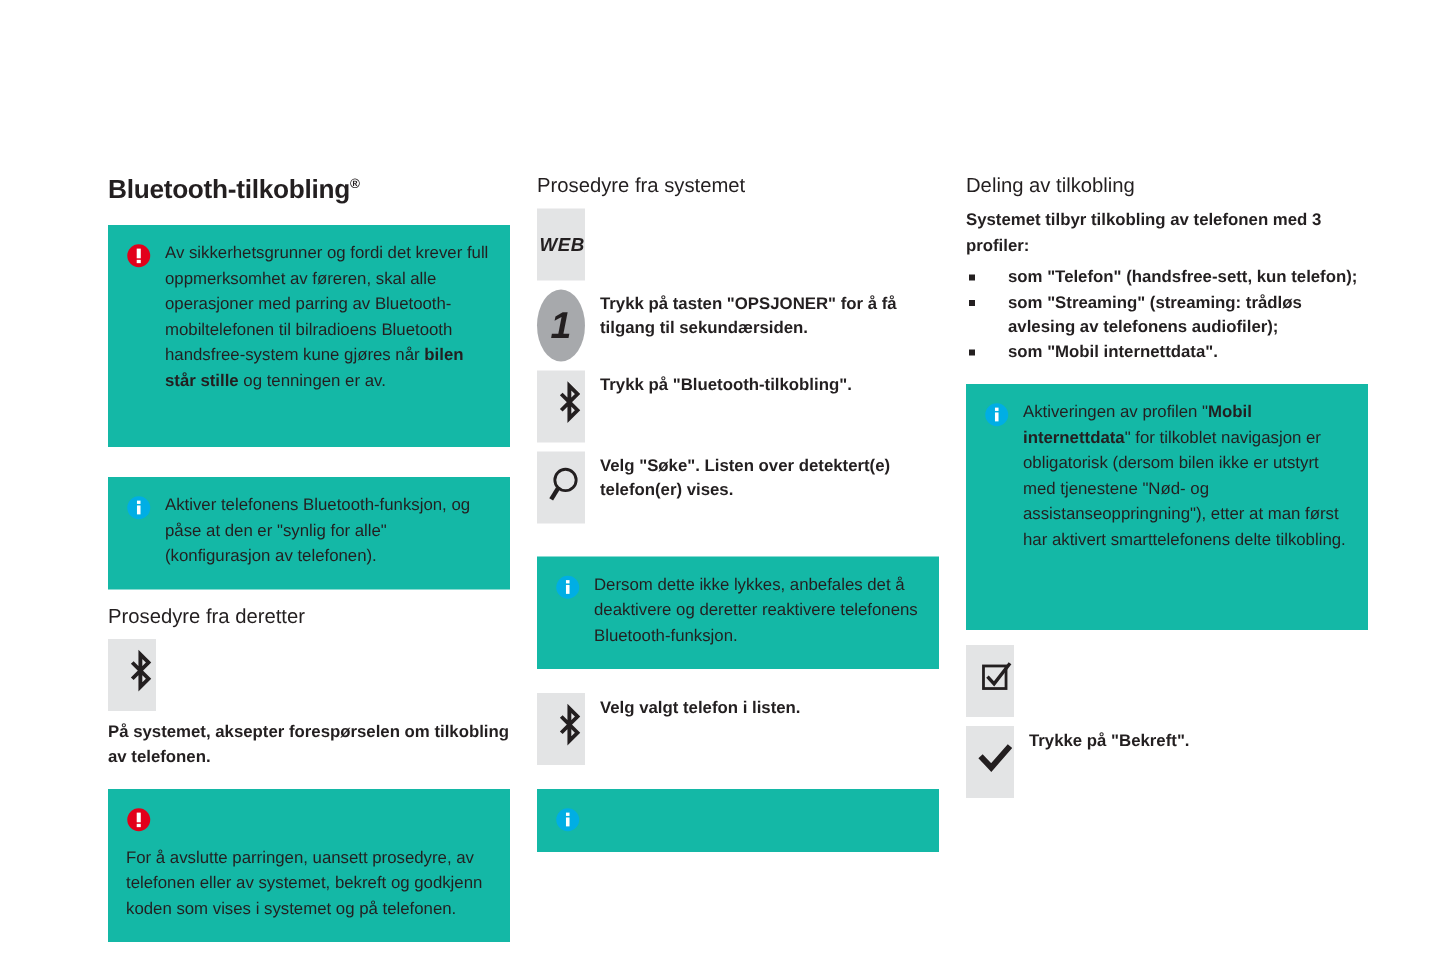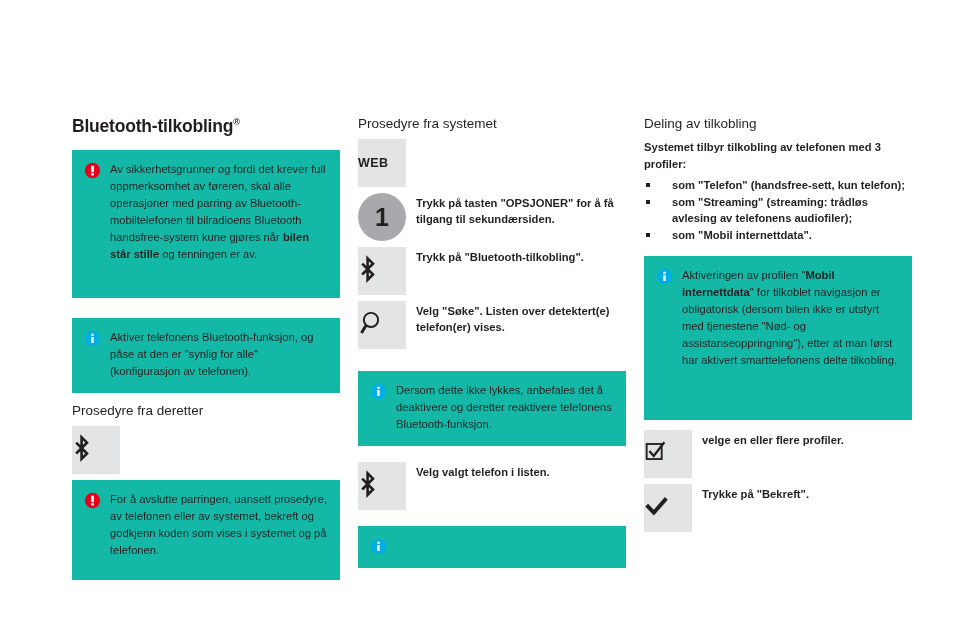--- a/index.html
+++ b/index.html
@@ -82,26 +82,27 @@
 
   
   .step {
     display: flex;
     align-items: flex-start;
     gap: 10px;
     margin-bottom: 6px;
   }
   .tile {
     flex: 0 0 auto;
-    width: 48px;
+    width: 32px;
     height: 48px;
     background: #e3e4e5;
     display: flex;
     align-items: center;
-    justify-content: flex-start;
+    justify-content: flex-end;
+    font-style: italic;
   }
   .tile.circle {
     background: transparent;
   }
   .tile .circ {
     width: 48px; height: 48px;
     border-radius: 50%;
     background: #a7a9ac;
     display: flex;
     align-items: center;
@@ -219,22 +220,23 @@
     <div class="step">
       <div class="tile">
         <span>
           <svg viewBox="0 0 24 34" width="20" height="29">
               <path d="M5 10 L18 23 L11.5 29.5 L11.5 3.5 L18 10 L5 23" fill="none" stroke="#231f20" stroke-width="3.1" stroke-linejoin="miter" stroke-linecap="butt"></path>
             </svg>
         </span>
       </div>
     </div>
 
-
-    <div class="callout" style="min-height:100px;">
+    <p class="body-bold">På systemet, aksepter forespørselen om tilkobling av telefonen.</p>
+
+    <div class="callout" style="min-height:100px;flex-direction:column;">
       <span class="ico-warn">
         <svg viewBox="0 0 20 20" width="17" height="17">
             <circle cx="10" cy="10" r="9" fill="#e2001a"></circle>
             <rect x="8.4" y="4.4" width="3.2" height="7.6" fill="#ffffff"></rect>
             <rect x="8.4" y="13.2" width="3.2" height="2.6" fill="#ffffff"></rect>
           </svg>
       </span>
       <p>For å avslutte parringen, uansett prosedyre, av telefonen eller av systemet, bekreft og godkjenn koden som vises i systemet og på telefonen.</p>
     </div>
 
@@ -347,21 +349,20 @@
 
     <div class="step">
       <div class="tile">
         <span>
           <svg viewBox="0 0 26 26" width="23" height="23">
               <rect x="3" y="4.5" width="17" height="17" fill="none" stroke="#231f20" stroke-width="2.1"></rect>
               <path d="M6 12.5 L11 18 L23 2.5" fill="none" stroke="#231f20" stroke-width="2.6" stroke-linecap="butt" stroke-linejoin="miter"></path>
             </svg>
         </span>
       </div>
-      <div class="step-txt">velge en eller flere profiler.</div>
     </div>
 
     <div class="step">
       <div class="tile">
         <span>
           <svg viewBox="0 0 28 24" width="25" height="22">
               <path d="M3 11 L11 19.5 L25 3.5" fill="none" stroke="#231f20" stroke-width="4.4" stroke-linecap="butt" stroke-linejoin="miter"></path>
             </svg>
         </span>
       </div>

